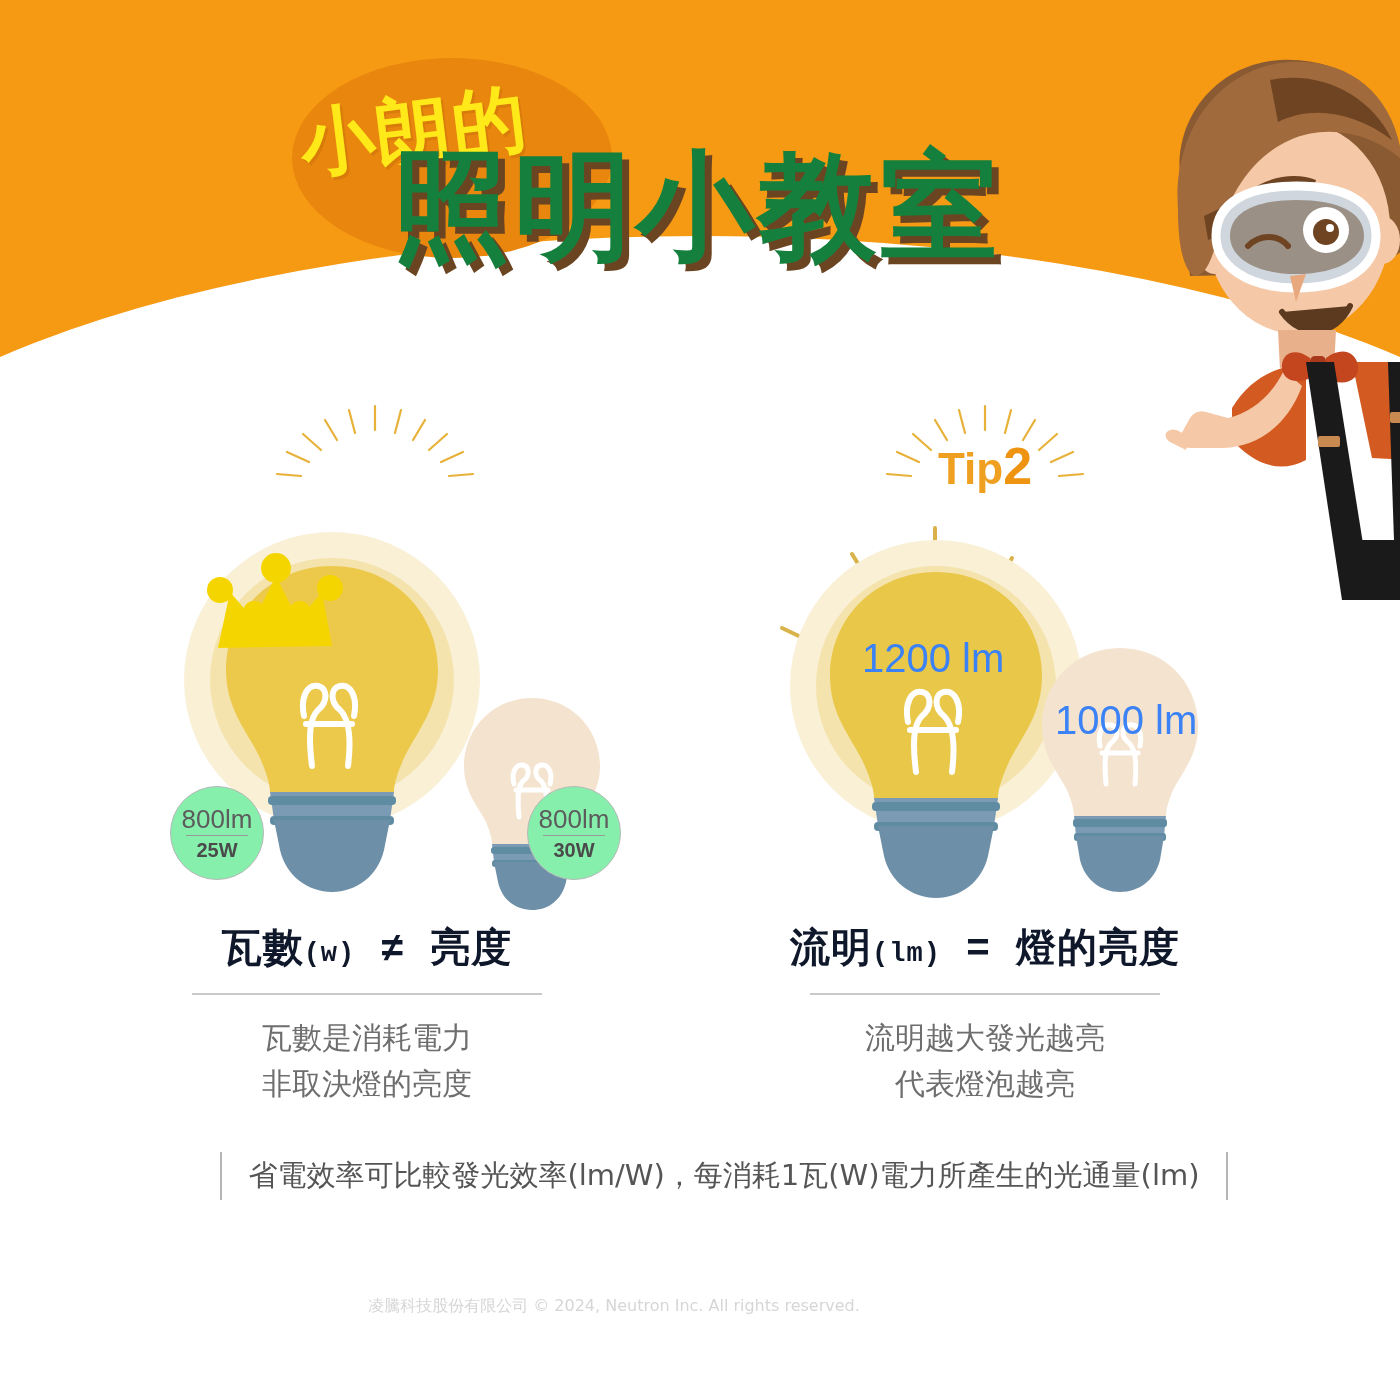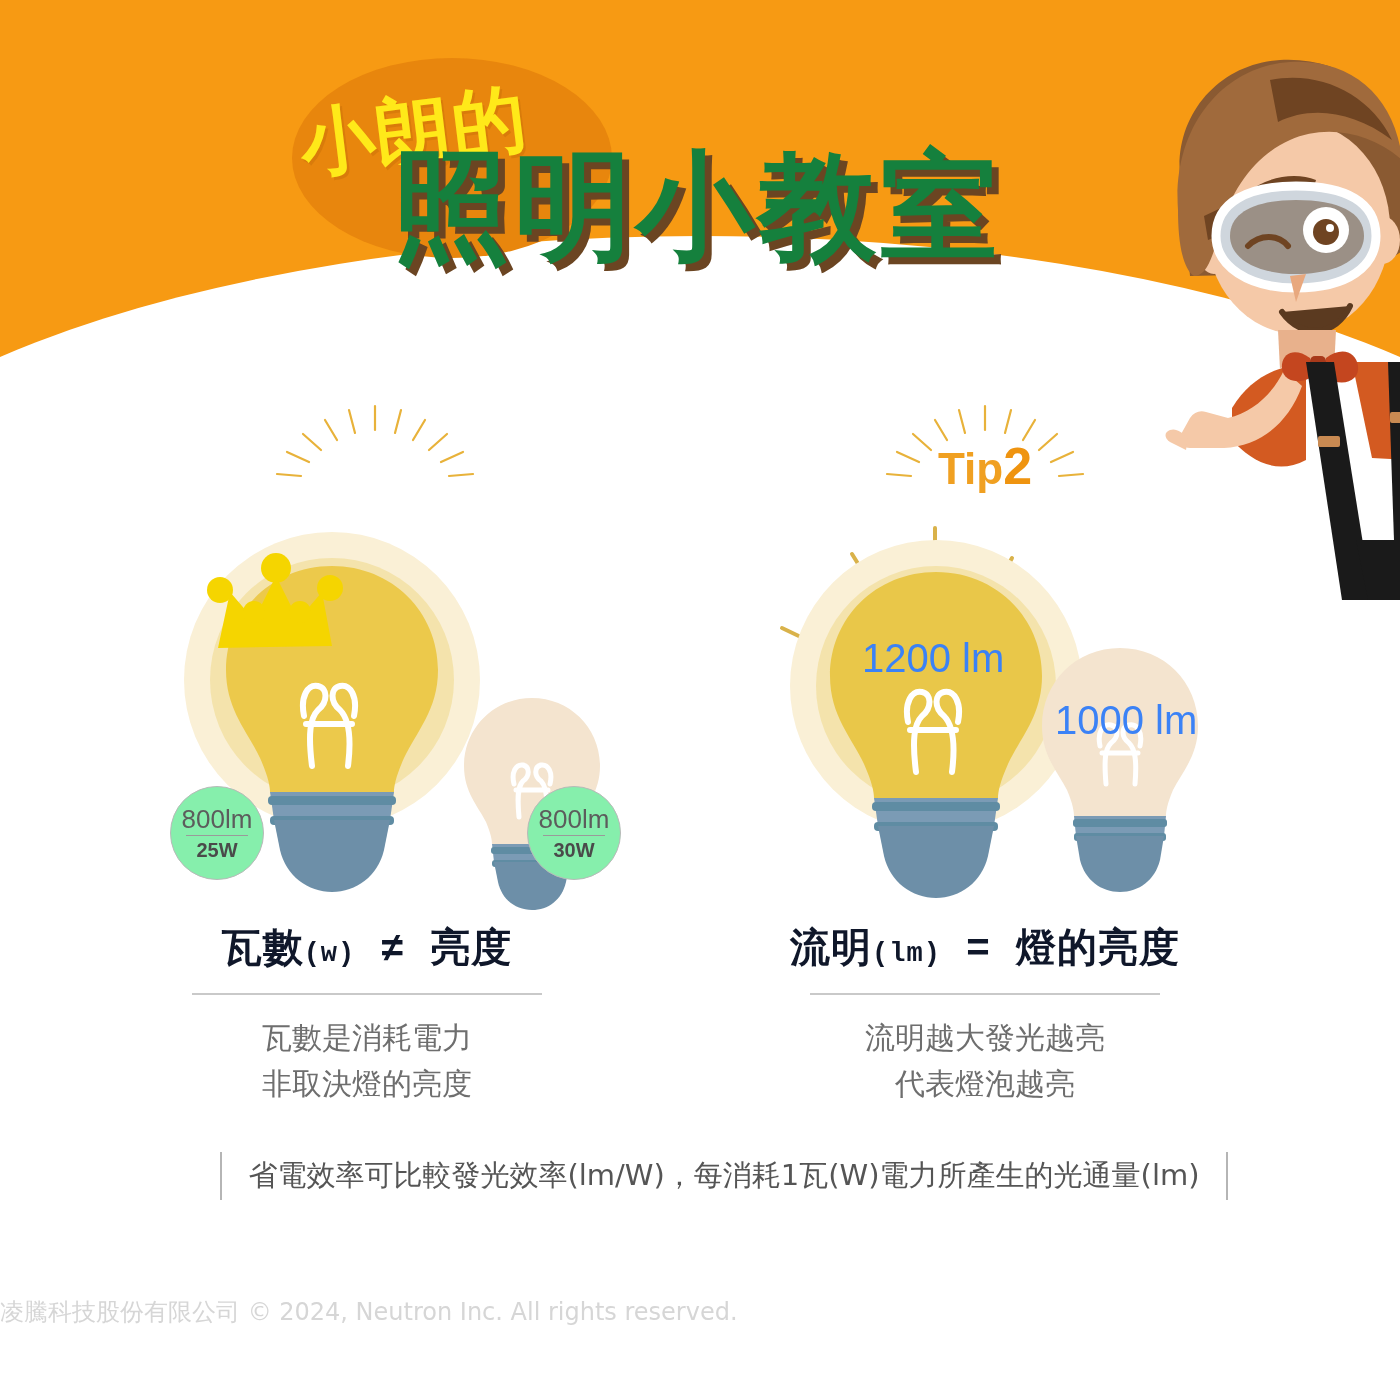--- a/index.html
+++ b/index.html
@@ -62,22 +62,22 @@
   .block .hr{width:350px;height:1.5px;background:#c9c9c9;margin:18px auto 20px auto;}
   .block .sub{font-size:30px;color:#6e6e6e;line-height:1.55;
               font-family:"DejaVu Sans","Liberation Sans",sans-serif;}
 
   
   .footnote{position:absolute;left:0;top:1152px;width:1400px;text-align:center;margin-left:24px;}
   .footnote .inner{display:inline-block;font-size:29px;color:#555;padding:4px 26px;
                    border-left:2px solid #b5b5b5;border-right:2px solid #b5b5b5;
                    font-family:"DejaVu Sans","Liberation Sans",sans-serif;white-space:nowrap;}
 
-  .copyright{position:absolute;left:0;top:1296px;width:1228px;text-align:left;
-             font-size:24px;color:#d6d6d6;
+  .copyright{position:absolute;left:0;top:1296px;width:1228px;text-align:center;
+             font-size:16px;color:#d6d6d6;
              font-family:"DejaVu Sans","Liberation Sans",sans-serif;}
 </style>
 </head>
 <body>
 
 <div class="stage">
 
   <div class="header">
     <div class="header-bg"></div>
     <div class="curve-gap"></div>

